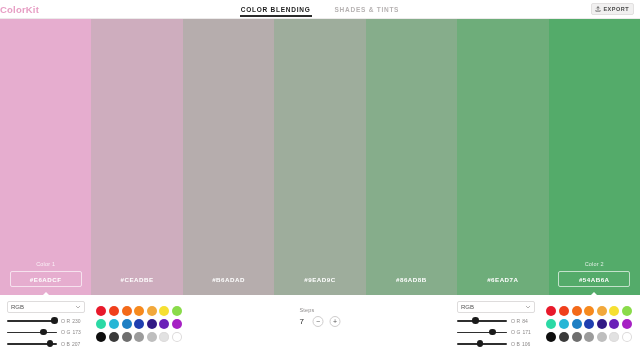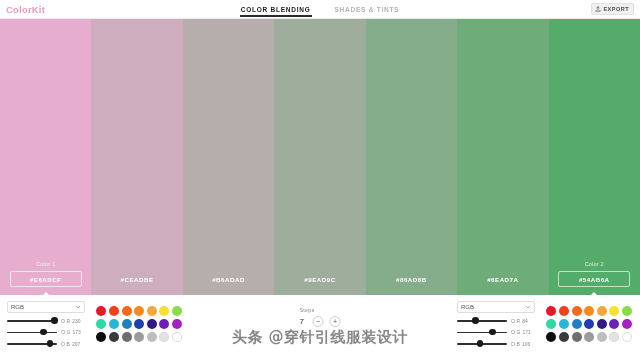--- a/index.html
+++ b/index.html
@@ -17,21 +17,21 @@
     height: 19px; flex: 0 0 19px;
     background: #ffffff;
     border-bottom: 1px solid #eceaea;
     display: flex; align-items: stretch; position: relative;
     z-index: 5;
   }
   .logo {
     font-size: 9.5px; font-weight: bold; color: #e79ec4;
     letter-spacing: .2px;
     display: flex; align-items: center;
-    padding-left: 6px; width: 120px;
+    width: 120px;
     cursor: pointer;
   }
   .nav {
     flex: 1; display: flex; align-items: stretch; justify-content: center;
     gap: 22px;
   }
   .nav-tab {
     font-size: 6.5px; font-weight: bold; letter-spacing: .75px;
     color: #b6b2b2; text-transform: uppercase;
     display: flex; align-items: center;
@@ -385,17 +385,14 @@
           <div class="dot" style="background: rgb(13, 13, 13);"></div>
           <div class="dot" style="background: rgb(58, 58, 58);"></div>
           <div class="dot" style="background: rgb(110, 110, 110);"></div>
           <div class="dot" style="background: rgb(155, 155, 155);"></div>
           <div class="dot" style="background: rgb(190, 190, 190);"></div>
           <div class="dot ring" style="background: rgb(226, 226, 226);"></div>
           <div class="dot ring" style="background: rgb(255, 255, 255);"></div>
         </div>
     </div>
 
-    <div class="watermark">
-      <span>头条 @穿针引线服装设计</span>
-    </div>
   </div>
 </div>
 
 </body></html>

